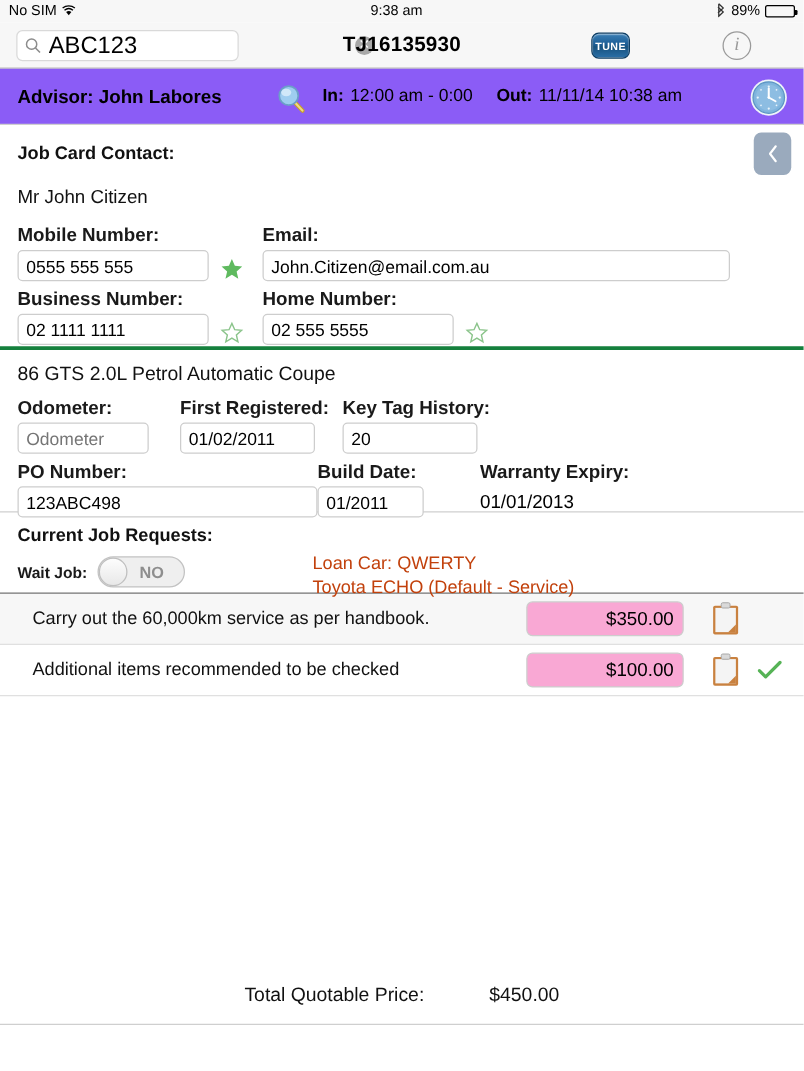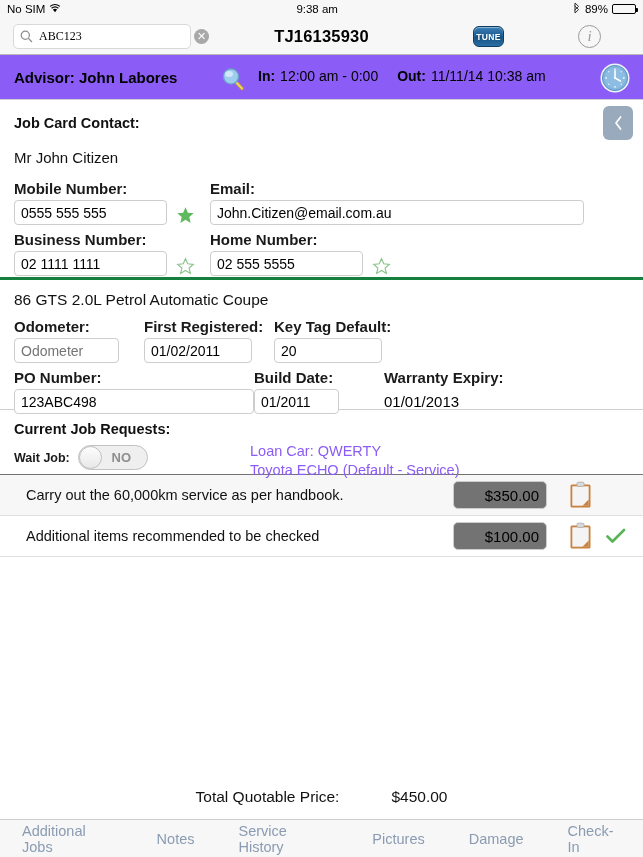--- a/index.html
+++ b/index.html
@@ -46,22 +46,22 @@
     position: absolute; left: 13px; top: 6px;
     width: 178px; height: 25px;
     background: #fff; border-radius: 5px;
     border: 1px solid #d9d9d9;
     display: flex; align-items: center; padding: 0 6px;
   }
   .search-ico { width: 13px; height: 13px; flex: 0 0 13px; position: relative; }
   .search-ico svg { display: block; }
   .searchfield input {
     border: 0; outline: 0; flex: 1; margin-left: 6px;
-    font-family: Liberation Serif, serif;
-    font-size: 12px; color: #000; background: transparent;
+    font-family: Liberation Sans, sans-serif;
+    font-size: 19px; color: #000; background: transparent;
   }
   .clear-btn {
     width: 15px; height: 15px; border-radius: 50%;
     background: #a8a8a8; color: #fff;
     font-size: 11px; line-height: 15px; text-align: center;
     flex: 0 0 15px; font-family: "Liberation Sans", sans-serif;
   }
   .nav-title {
     position: absolute; left: 0; right: 0; text-align: center;
     font-size: 16.5px; font-weight: bold; color: #000;
@@ -153,35 +153,35 @@
     width: 23px; height: 23px; border-radius: 50%;
     background: linear-gradient(180deg,#fdfdfd,#e8e8e8);
     border: 1px solid #bfbfbf; margin-left: 0px;
   }
   .toggle .tlabel {
     flex: 1; text-align: center; font-size: 13px; color: #8e8e8e; font-weight: bold;
     padding-right: 6px;
   }
   .loancar {
     position: absolute; left: 250px; top: 32px;
-    font-size: 14.5px; color: #8b5cf6; line-height: 19px;
+    font-size: 14.5px; color: #c2410c; line-height: 19px;
   }
 
   
   .joblist { border-bottom: 0; }
   .jobrow {
     display: flex; align-items: center;
     height: 41px; padding: 0 14px;
     border-bottom: 1px solid #e0e0e0;
   }
   .jobrow.alt { background: #f7f7f7; }
   .jobrow .desc { flex: 1; font-size: 14.5px; color: #111; padding-left: 12px; }
   .price-input {
-    width: 94px; height: 28px;
-    border: 1px solid #cdcdcd; border-radius: 5px; background: #737373;
+    width: 126px; height: 28px;
+    border: 1px solid #cdcdcd; border-radius: 5px; background: #f9a8d4;
     font-family: "Liberation Sans", sans-serif; font-size: 15px; color: #000;
     text-align: right; padding: 0 7px; outline: none;
   }
   .clip-ico { width: 23px; height: 28px; margin-left: 22px; }
   .tick { width: 26px; margin-left: 11px; text-align: center; }
   .tick svg { display: block; margin: 0 auto; }
   .total-row {
     position: absolute; left: 0; right: 0; bottom: 37px;
     height: 46px; display: flex; align-items: center;
     justify-content: center; gap: 52px;
@@ -352,21 +352,21 @@
     <div class="veh-row">
       <div class="fcell" style="width:130px;">
         <div class="flabel">Odometer:</div>
         <input class="finput ph-grey" style="width: 105px;" placeholder="Odometer">
       </div>
       <div class="fcell" style="width:130px;">
         <div class="flabel">First Registered:</div>
         <input class="finput" style="width: 108px;" value="01/02/2011">
       </div>
       <div class="fcell" style="width:120px;">
-        <div class="flabel">Key Tag Default:</div>
+        <div class="flabel">Key Tag History:</div>
         <input class="finput" style="width: 108px;" value="20">
       </div>
     </div>
 
     <div class="veh-row" style="margin-top:6px;">
       <div class="fcell" style="width:240px;">
         <div class="flabel">PO Number:</div>
         <input class="finput" style="width: 240px;" value="123ABC498">
       </div>
       <div class="fcell" style="width:130px;">
@@ -429,22 +429,14 @@
       </span>
     </div>
 
   </div>
 
   <div class="total-row">
     <span class="total-label">Total Quotable Price:</span>
     <span class="total-value">$450.00</span>
   </div>
 
-  <div class="tabbar">
-    <span class="tab">Additional Jobs</span>
-    <span class="tab">Notes</span>
-    <span class="tab">Service History</span>
-    <span class="tab">Pictures</span>
-    <span class="tab">Damage</span>
-    <span class="tab">Check-In</span>
-  </div>
 
 </div>
 
 </body></html>

